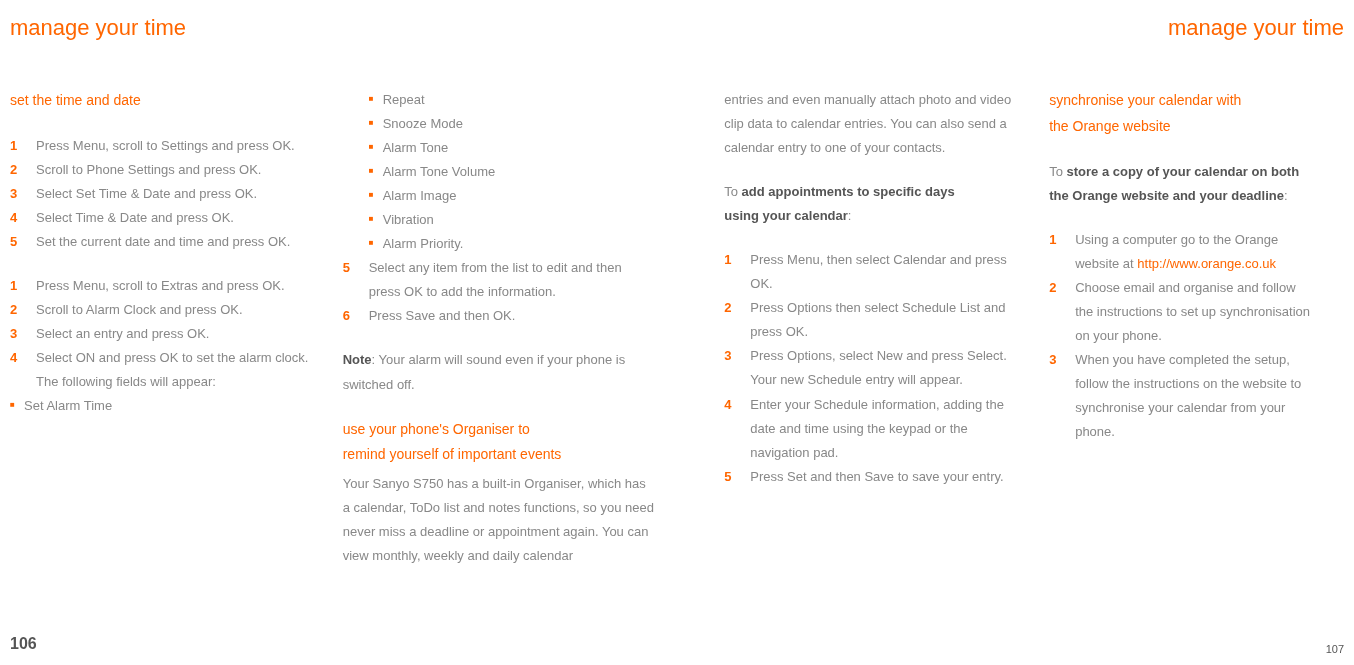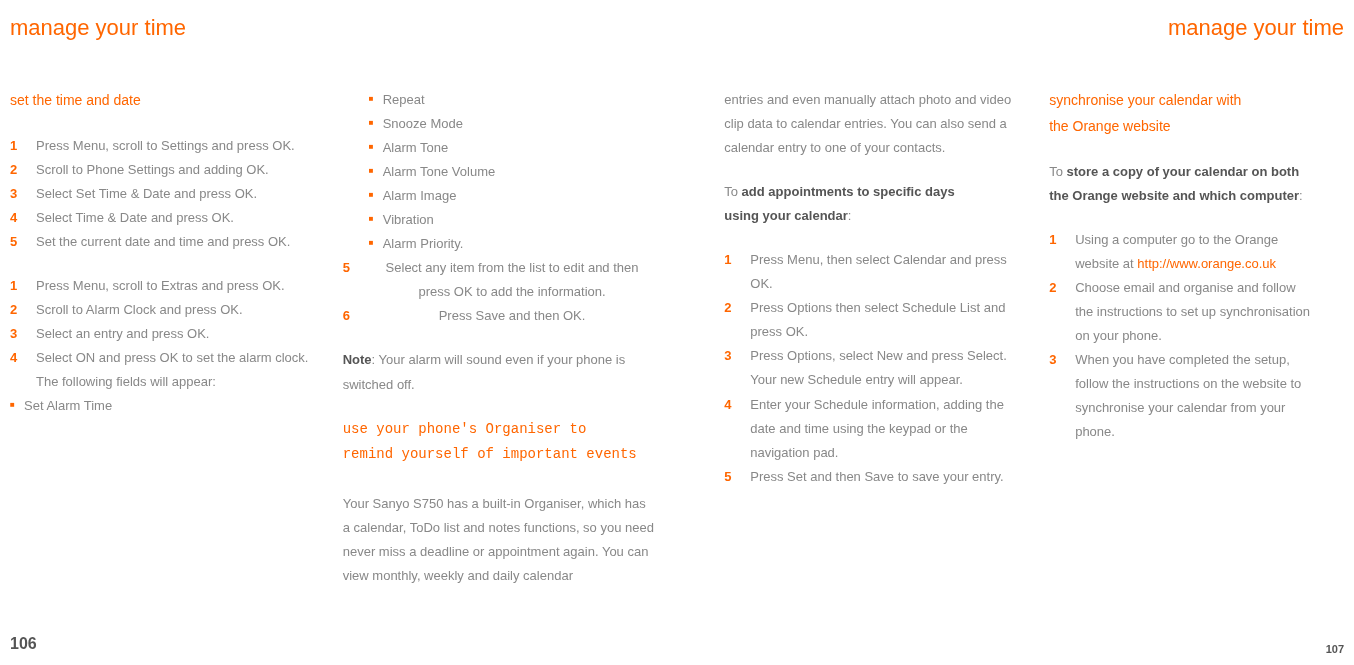--- a/index.html
+++ b/index.html
@@ -123,37 +123,37 @@
       left: 10px;
       font-size: 16px;
       font-weight: bold;
       color: #555;
     }
     .page-num-right {
       position: absolute;
       bottom: 6px;
       right: 10px;
       font-size: 11px;
-      font-weight: bold;
+      font-weight: normal;
       color: #555;
     }
   </style>
 </head>
 <body>
 
 <div class="page-header-left">manage your time</div>
 <div class="page-header-right">manage your time</div>
 
 <div class="columns">
 
   <div class="col col1">
     <div class="section-title">set the time and date</div>
     <ol>
       <li>Press Menu, scroll to Settings and press OK.</li>
-      <li>Scroll to Phone Settings and adding OK.</li>
+      <li>Scroll to Phone Settings and press OK.</li>
       <li>Select Set Time &amp; Date and press OK.</li>
       <li>Select Time &amp; Date and press OK.</li>
       <li>Set the current date and time and press OK.</li>
     </ol>
     <ol class="nested">
       <li>Press Menu, scroll to Extras and press OK.</li>
       <li>Scroll to Alarm Clock and press OK.</li>
       <li>Select an entry and press OK.</li>
       <li>
         <span>Select ON and press OK to set the alarm clock. The following fields will appear:</span>
@@ -167,28 +167,28 @@
   <div class="col col2">
     <ul class="square" style="padding-left:26px;">
       <li>Repeat</li>
       <li>Snooze Mode</li>
       <li>Alarm Tone</li>
       <li>Alarm Tone Volume</li>
       <li>Alarm Image</li>
       <li>Vibration</li>
       <li>Alarm Priority.</li>
     </ul>
-    <ol start="5" style="counter-reset: step 4; text-align: center;">
+    <ol start="5" style="counter-reset: step 4;">
       <li>Select any item from the list to edit and then press OK to add the information.</li>
       <li>Press Save and then OK.</li>
     </ol>
     <div class="para">
       <span class="bold-dark">Note</span><span>: Your alarm will sound even if your phone is switched off.</span>
     </div>
-    <div class="section-title" style="margin-bottom:24px;font-family:Liberation Mono, monospace;">
+    <div class="section-title" style="margin-bottom:4px;">
       <span>use your phone's Organiser to</span><br>
       <span>remind yourself of important events</span>
     </div>
     <div class="para" style="margin-bottom:0;">Your Sanyo S750 has a built-in Organiser, which has a calendar, ToDo list and notes functions, so you need never miss a deadline or appointment again. You can view monthly, weekly and daily calendar</div>
   </div>
 
   <div class="gap"></div>
 
   <div class="col col3">
     <div class="para">entries and even manually attach photo and video clip data to calendar entries. You can also send a calendar entry to one of your contacts.</div>
@@ -203,21 +203,21 @@
       <li>Press Set and then Save to save your entry.</li>
     </ol>
   </div>
 
   <div class="col col4">
     <div class="section-title">
       <span>synchronise your calendar with</span><br>
       <span>the Orange website</span>
     </div>
     <div class="intro">
-      <span>To </span><span class="bold">store a copy of your calendar on both</span><br><span class="bold">the Orange website and which computer</span><span>:</span>
+      <span>To </span><span class="bold">store a copy of your calendar on both</span><br><span class="bold">the Orange website and your deadline</span><span>:</span>
     </div>
     <ol>
       <li>
         <span>Using a computer go to the Orange website at </span><span class="link-orange">http://www.orange.co.uk</span>
       </li>
       <li>Choose email and organise and follow the instructions to set up synchronisation on your phone.</li>
       <li>When you have completed the setup, follow the instructions on the website to synchronise your calendar from your phone.</li>
     </ol>
   </div>
 

